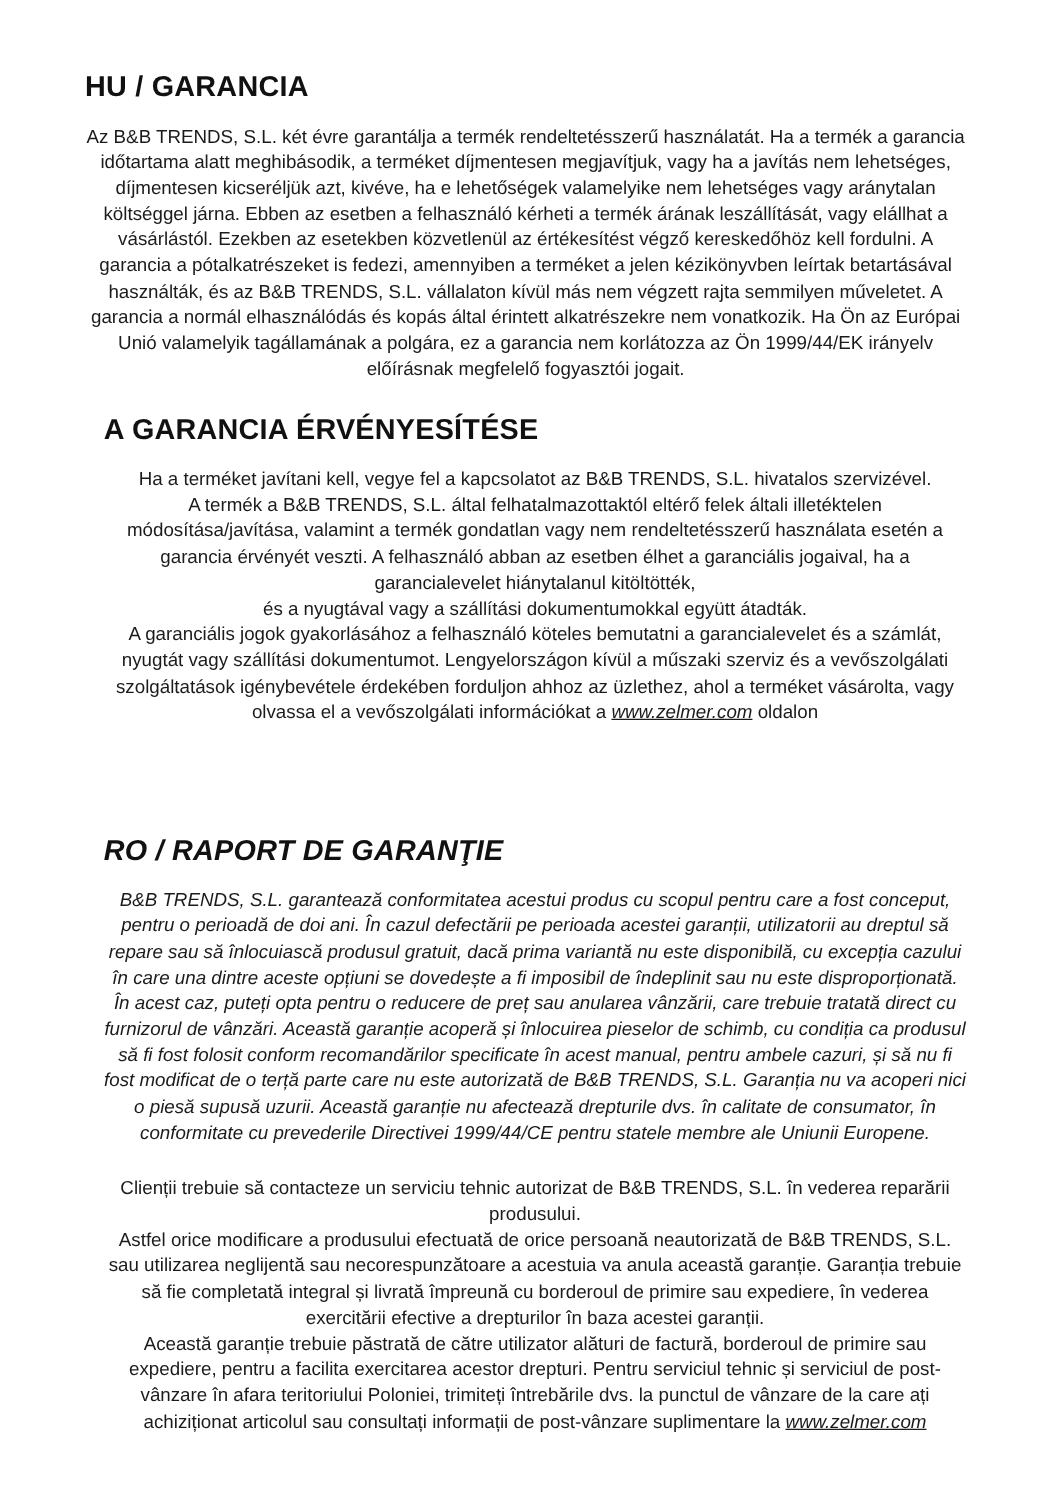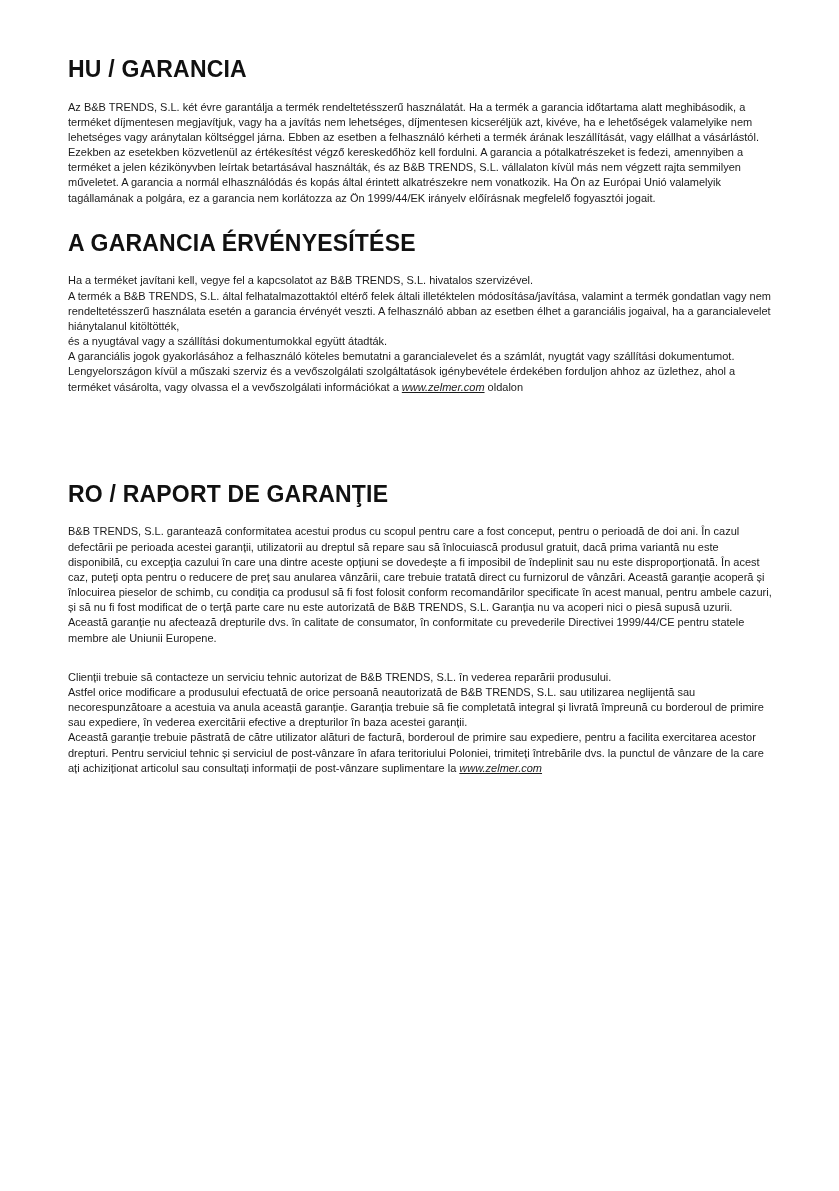--- a/index.html
+++ b/index.html
@@ -7,36 +7,37 @@
   .page {
     width: 839px;
     height: 1191px;
     background: #ffffff;
     color: #1b1b1b;
     font-family: "Liberation Sans", sans-serif;
     padding: 56px 66px 40px 68px;
     overflow: hidden;
   }
   .doc-section { margin: 0; }
-  .doc-section + .doc-section { margin-top: 24px; }
-  .doc-section.big-gap { margin-top: 86px; }
+  .doc-section + .doc-section { margin-top: 24px; margin-left: 15px; }
+  .doc-section.big-gap { margin-top: 86px; font-style: italic; }
   h1.heading {
     font-size: 23px;
     font-weight: bold;
     letter-spacing: 0.2px;
     color: #111111;
     margin: 0 0 16px 0;
     line-height: 1.2;
   }
   p.body {
-    font-size: 11px;
+    font-size: 15px;
     line-height: 1.38;
     color: #1b1b1b;
     white-space: pre-line;
     max-width: 706px;
+    text-align: center;
   }
   a.link {
     color: inherit;
     text-decoration: underline;
     cursor: pointer;
     white-space: pre-line;
     font-style: italic;
   }
 </style>
 </head>

